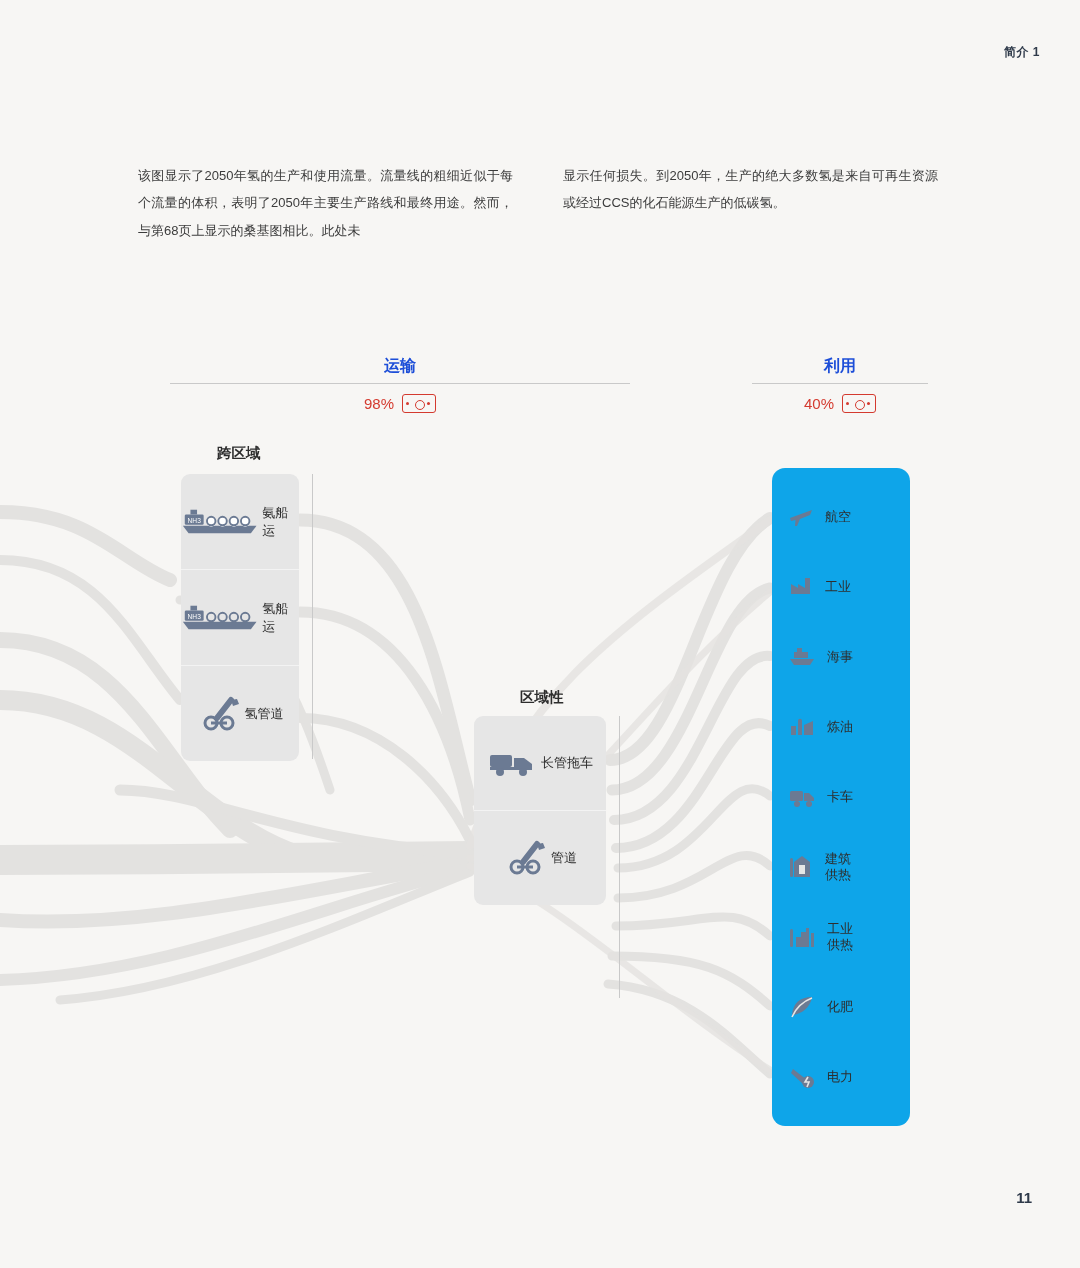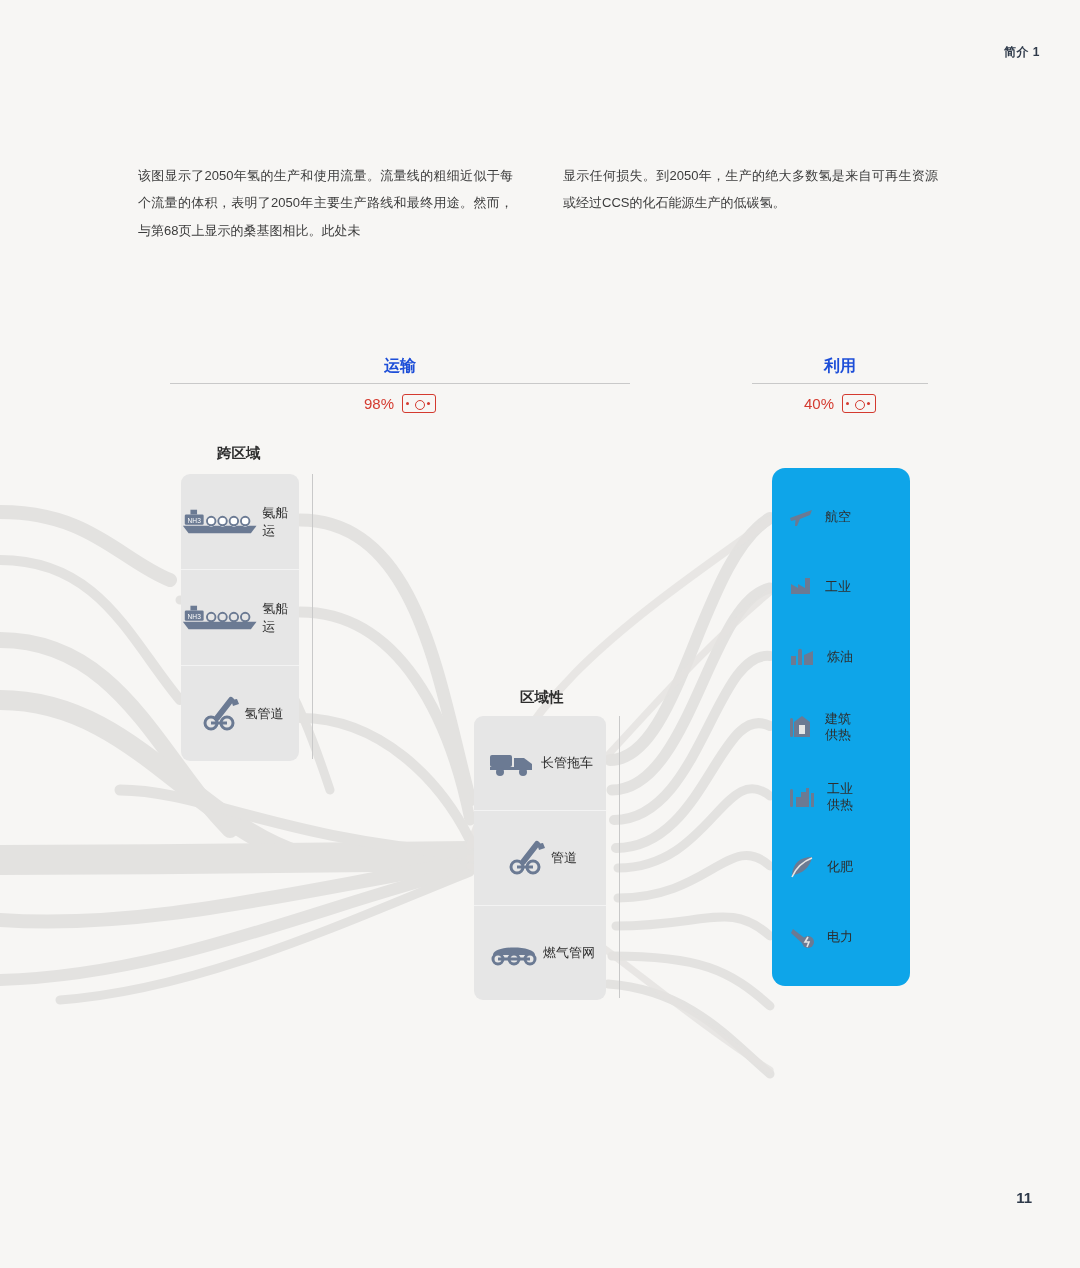--- a/index.html
+++ b/index.html
@@ -329,60 +329,65 @@
     <svg class="ic" width="48" height="36" viewBox="0 0 48 36">
       <path d="M34,4 L20,22" stroke="#6b7a93" stroke-width="6" stroke-linecap="round" fill="none"></path>
       <path d="M34,4 l6,-1 2,5 -6,2 z" fill="#6b7a93"></path>
       <circle cx="14" cy="27" r="6" fill="none" stroke="#6b7a93" stroke-width="3"></circle>
       <circle cx="30" cy="27" r="6" fill="none" stroke="#6b7a93" stroke-width="3"></circle>
       <path d="M14,27 H30" stroke="#6b7a93" stroke-width="3"></path>
     </svg>
     <span>管道</span>
   </div>
 
-  <div class="cell">
-    <svg class="ic" width="58" height="32" viewBox="0 0 58 32">
-      <path d="M8,18 C8,8 50,8 50,18 Z" fill="#6b7a93"></path>
-      <g fill="none" stroke="#6b7a93" stroke-width="3">
-        <circle cx="13" cy="22" r="5"></circle>
-          <circle cx="29" cy="22" r="5"></circle>
-          <circle cx="45" cy="22" r="5"></circle>
-      </g>
-      <path d="M13,22 H45" stroke="#6b7a93" stroke-width="3"></path>
-    </svg>
-    <span>燃气管网</span>
-  </div>
 </div>
 
 <div id="use-panel">
 
   <div class="urow">
     <svg class="ic" width="26" height="26" viewBox="0 0 26 26">
       <path d="M2,14 L24,6 L22,11 L12,15 L9,22 L7,22 L7.5,16 L3,17 Z" fill="#6b7a93"></path>
     </svg>
     <span class="txt">航空</span>
   </div>
 
   <div class="urow">
     <svg class="ic" width="26" height="26" viewBox="0 0 26 26">
       <path d="M3,20 V10 L10,14 V10 L17,14 V4 H22 V20 Z" fill="#6b7a93"></path>
     </svg>
     <span class="txt">工业</span>
   </div>
 
+  <div class="urow">
+    <svg class="ic" width="28" height="26" viewBox="0 0 28 26">
+      <rect x="6" y="8" width="14" height="6" fill="#6b7a93"></rect>
+      <rect x="9" y="4" width="5" height="4" fill="#6b7a93"></rect>
+      <path d="M2,15 H26 L22,21 H6 Z" fill="#6b7a93"></path>
+    </svg>
+    <span class="txt">海事</span>
+  </div>
 
   <div class="urow">
     <svg class="ic" width="28" height="26" viewBox="0 0 28 26">
       <path d="M3,21 V12 H8 V21 Z" fill="#6b7a93"></path>
       <path d="M10,21 V7 C10,4 14,4 14,7 V21 Z" fill="#6b7a93"></path>
       <path d="M16,21 V11 L25,7 V21 Z" fill="#6b7a93"></path>
     </svg>
     <span class="txt">炼油</span>
   </div>
 
+  <div class="urow">
+    <svg class="ic" width="28" height="26" viewBox="0 0 28 26">
+      <rect x="2" y="7" width="13" height="10" rx="1.5" fill="#6b7a93"></rect>
+      <path d="M16,9 h5 l5,5 v3 h-10 z" fill="#6b7a93"></path>
+      <circle cx="9" cy="20" r="3" fill="#6b7a93"></circle>
+      <circle cx="21" cy="20" r="3" fill="#6b7a93"></circle>
+    </svg>
+    <span class="txt">卡车</span>
+  </div>
 
   <div class="urow">
     <svg class="ic" width="26" height="28" viewBox="0 0 26 28">
       <path d="M6,24 V9 L14,3 L22,9 V24 Z" fill="#6b7a93"></path>
       <rect x="11" y="12" width="6" height="9" fill="#e6e6e6"></rect>
       <rect x="2" y="5" width="3" height="19" rx="1.5" fill="#6b7a93"></rect>
     </svg>
     <span class="txt">
       <span>建筑</span><br>
       <span>供热</span>

